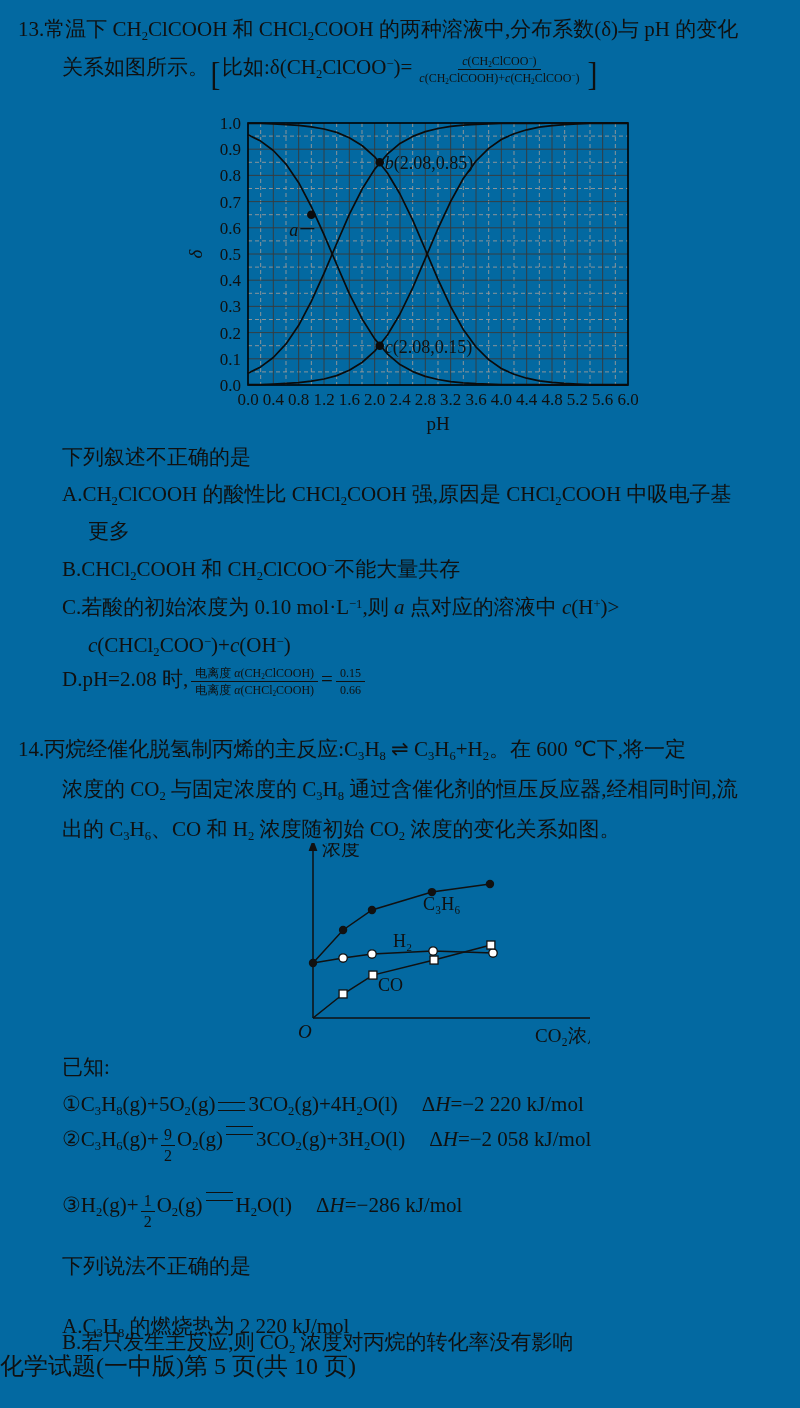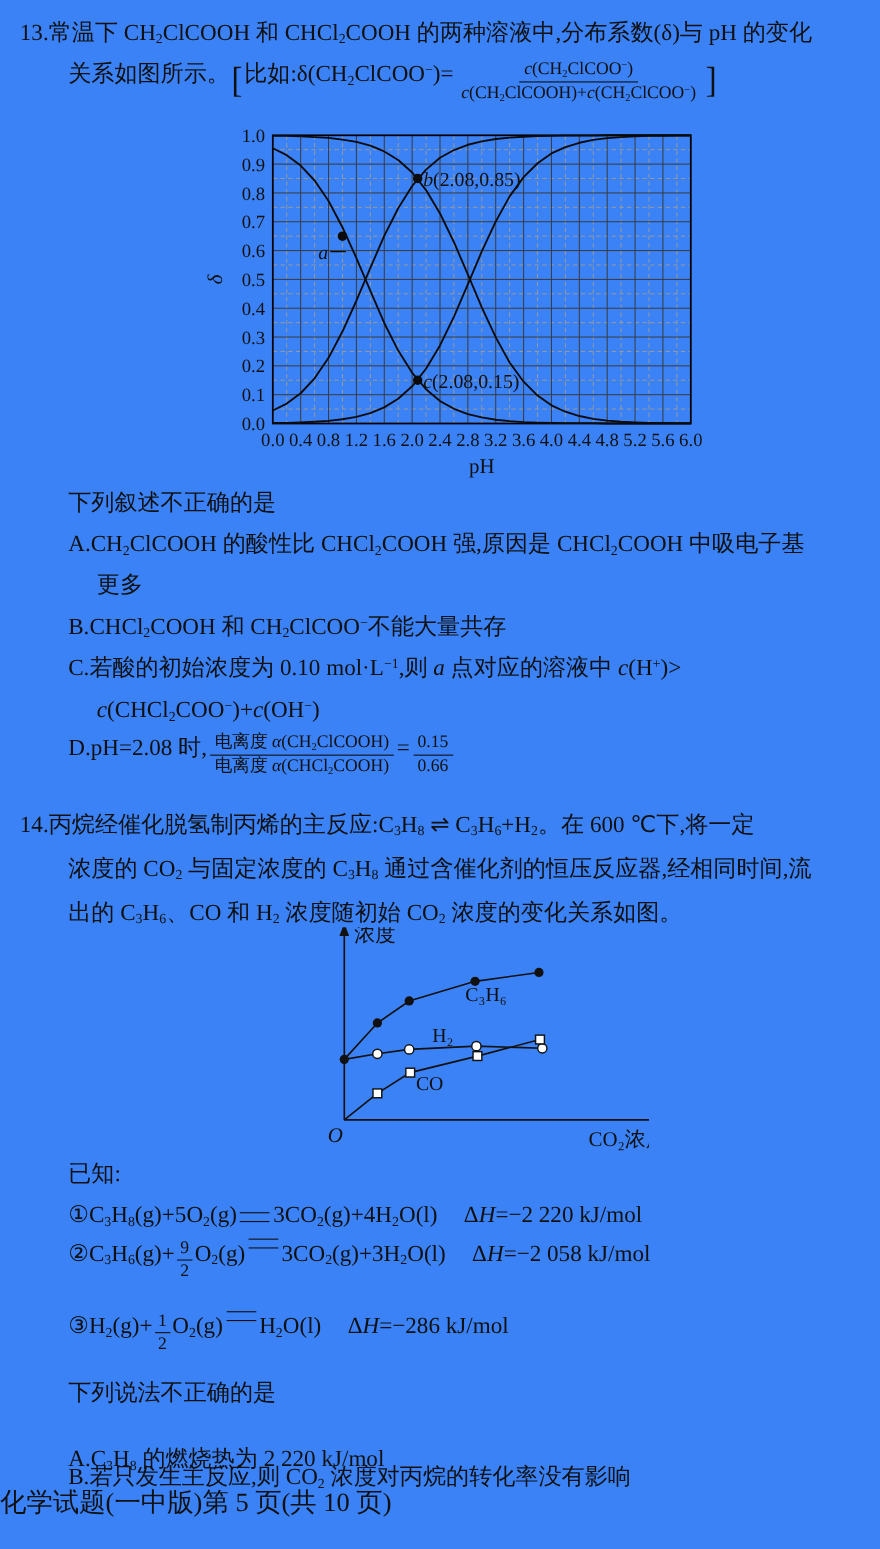--- a/index.html
+++ b/index.html
@@ -1,24 +1,24 @@
 <!DOCTYPE html>
 <html><head>
 <meta charset="utf-8">
 <style>
   html,body{margin:0;padding:0;background:#fff;}
-  .page{position:relative;width:800px;height:1408px;background:#3b82f6;overflow:hidden;
+  .page{position:relative;width:800px;height:1408px;background:#0369a1;overflow:hidden;
         font-family:"Liberation Serif","DejaVu Serif",serif;font-size:21px;color:#101010;}
   .ln{position:absolute;white-space:nowrap;line-height:1.25;}
   .flexln{display:flex;align-items:flex-start;}
   sub{font-size:0.6em;vertical-align:-0.28em;line-height:0;}
   sup{font-size:0.6em;vertical-align:0.5em;line-height:0;}
   i{font-style:italic;}
   .frac{display:inline-flex;flex-direction:column;align-items:center;vertical-align:middle;
-        line-height:1.18;margin:0 3px;font-size:16px;}
+        line-height:1.18;margin:0 3px;font-size:12px;}
   .frac .fn{padding:0 4px 1px 4px;border-bottom:1.5px solid #101010;}
   .frac .fd{padding:1px 4px 0 4px;}
   .sfrac{display:inline-flex;flex-direction:column;align-items:center;vertical-align:middle;
         line-height:1.1;margin:0 2px;font-size:16px;}
   .sfrac .fn{padding:0 3px 1px 3px;border-bottom:1.3px solid #101010;}
   .sfrac .fd{padding:1px 3px 0 3px;}
   .dbleq{display:inline-block;width:27px;height:7px;border-top:1.6px solid #101010;
         border-bottom:1.6px solid #101010;margin:0 3px;vertical-align:middle;}
   .dj{font-family:"DejaVu Sans","Liberation Sans",sans-serif;}
   .bigbr{font-size:33px;font-weight:400;transform:scaleX(.9);display:inline-block;margin:0 1px;}

